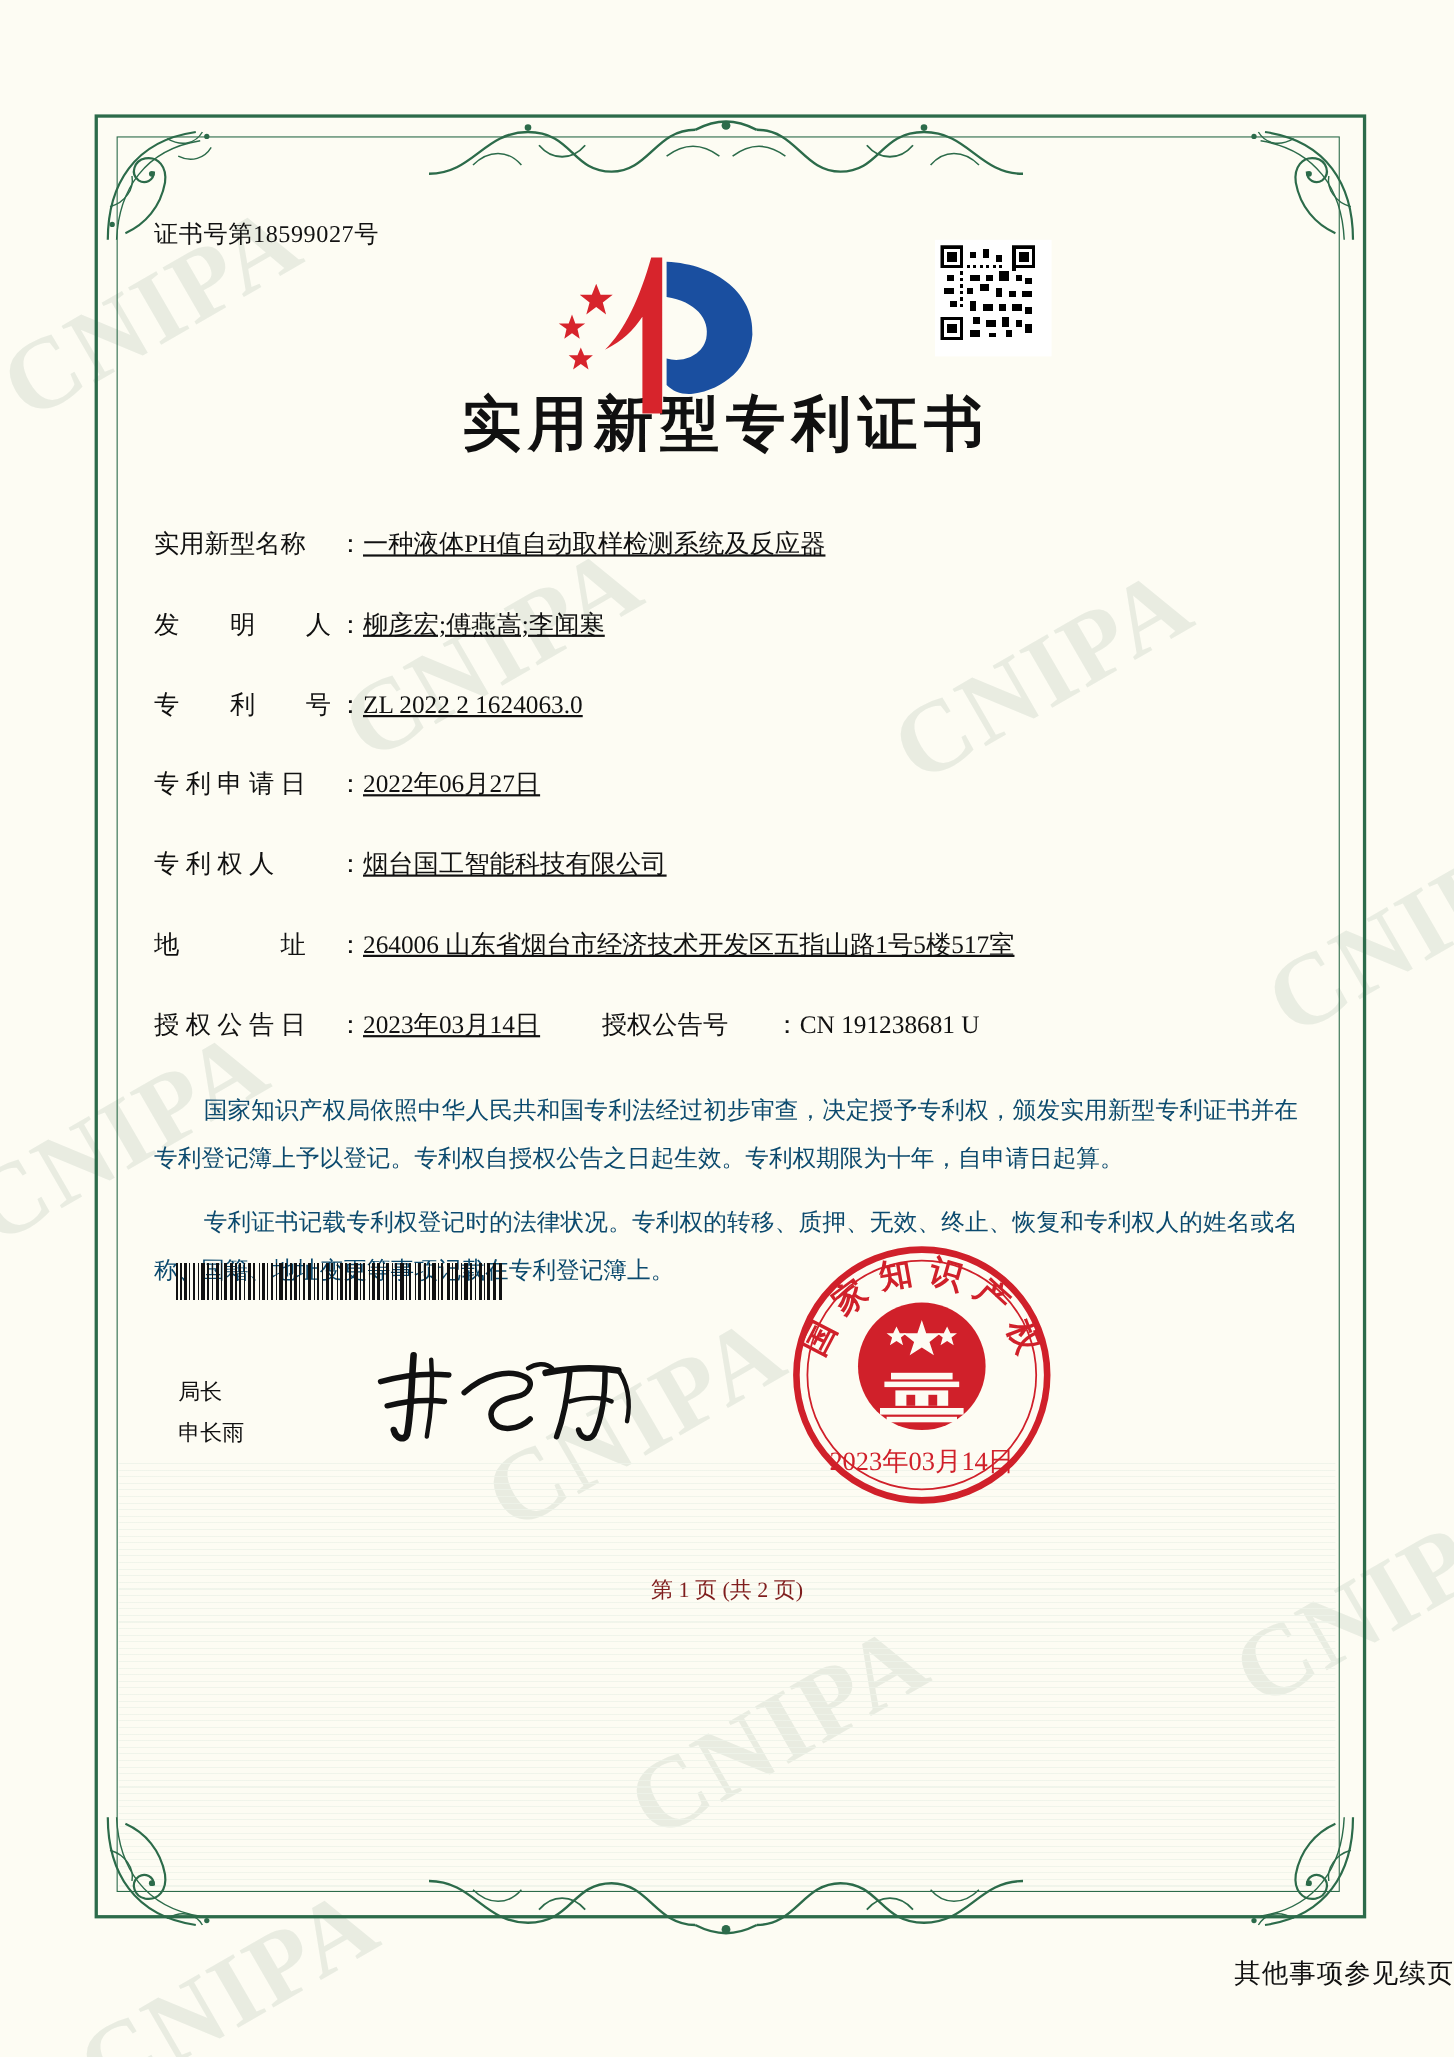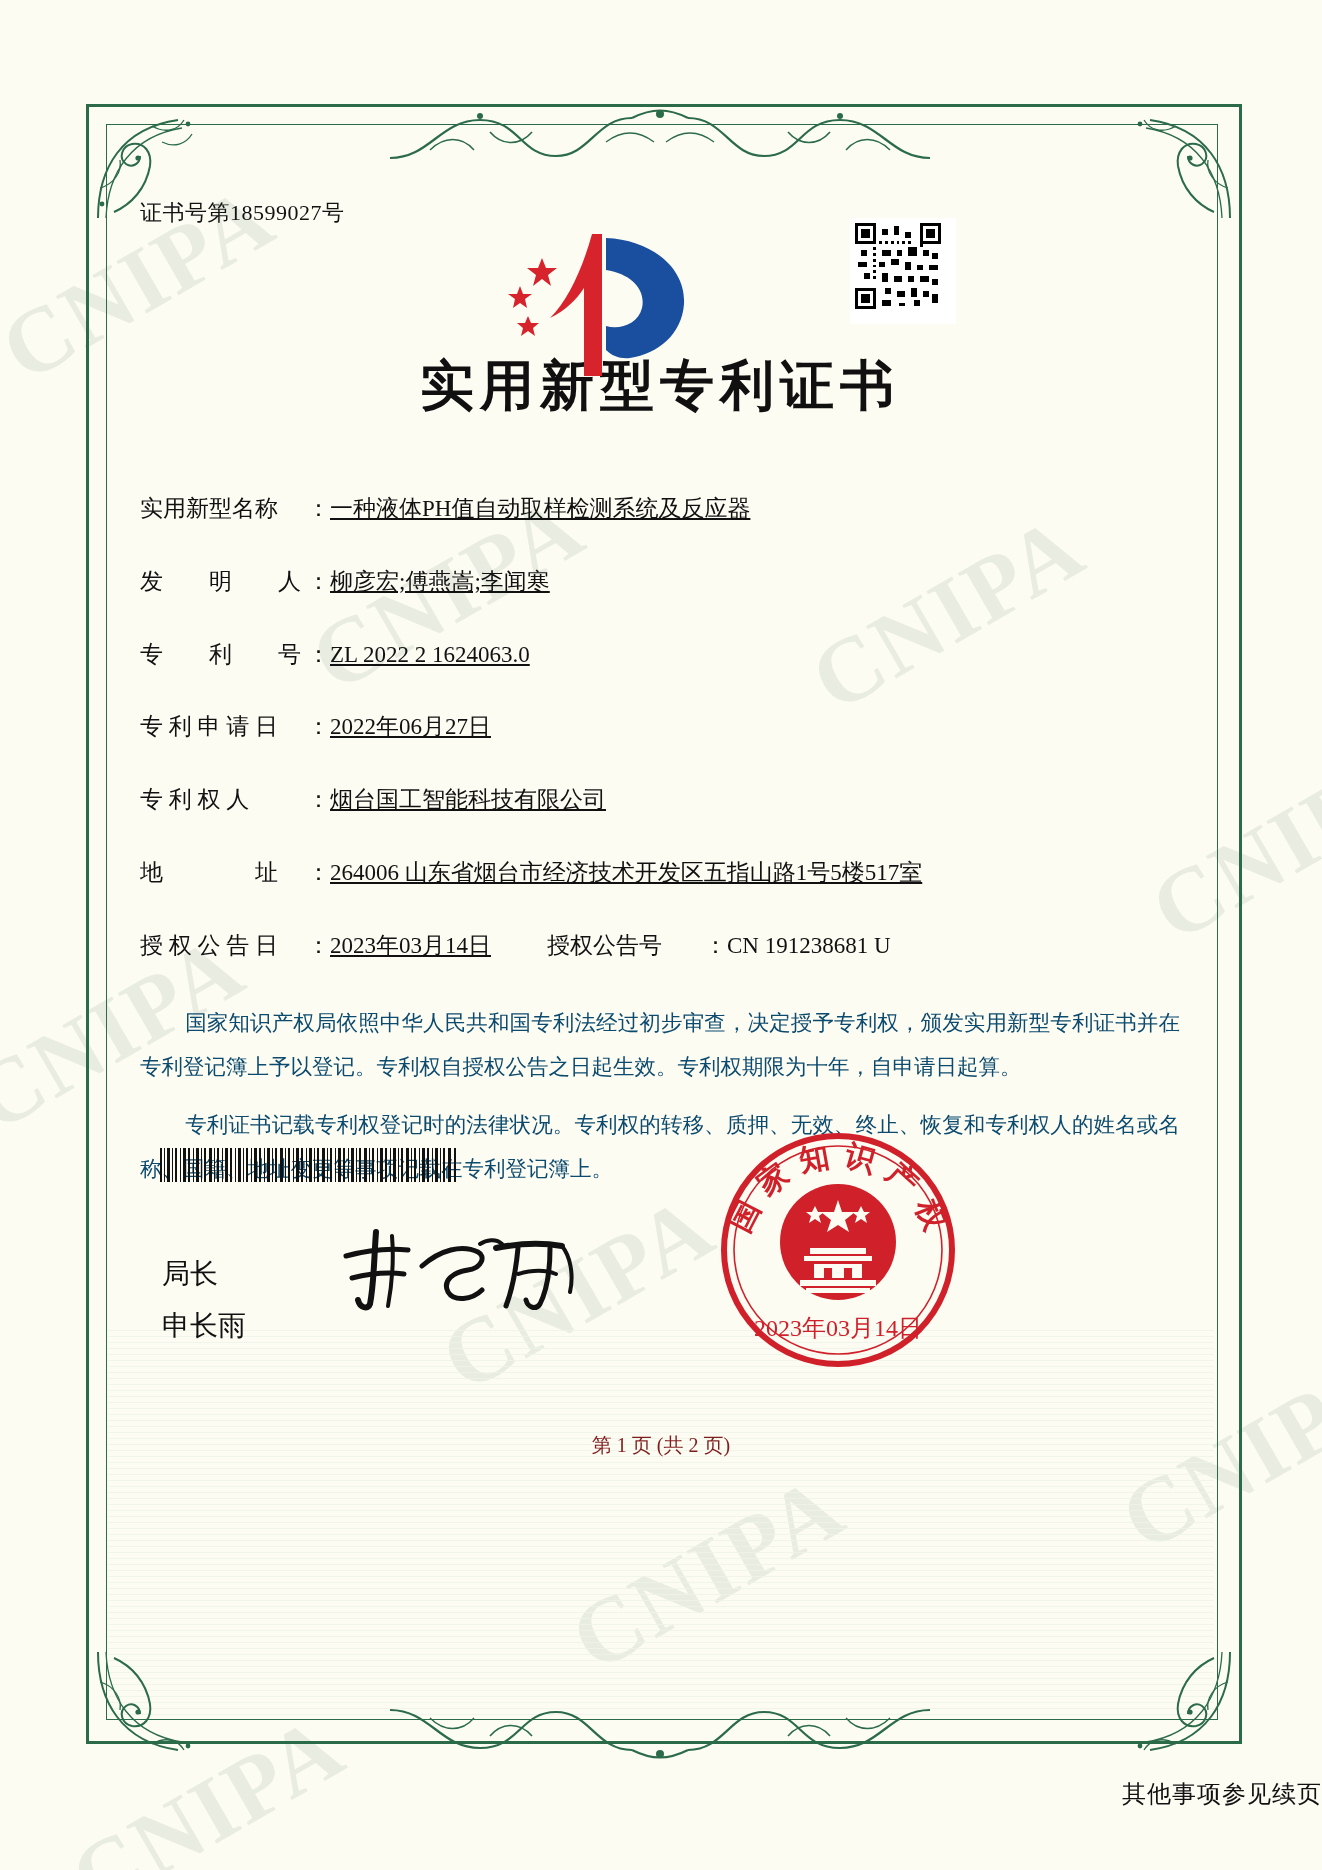--- a/index.html
+++ b/index.html
@@ -143,21 +143,21 @@
     text-align: center;
     font-size: 54px;
     font-weight: bold;
     letter-spacing: 6px;
     color: #101010;
     margin: 122px 0 0 0;
     font-family: Liberation Mono, monospace;
   }
 
   .fields {
-    margin-top: 68px;
+    margin-top: 54px;
     font-size: 23px;
     color: #111;
     line-height: 1.55;
   }
   .row {
     display: flex;
     align-items: flex-start;
     margin-bottom: 36px;
   }
   .label {
@@ -206,21 +206,21 @@
     width: 300px;
     height: 34px;
     z-index: 6;
   }
 
   
   .sign-block {
     position: absolute;
     left: 162px;
     top: 1248px;
-    font-size: 28px;
+    font-size: 20px;
     line-height: 1.85;
     color: #111;
     z-index: 6;
   }
   .sign-script {
     position: absolute;
     left: 330px;
     top: 1222px;
     z-index: 6;
     width: 260px;

